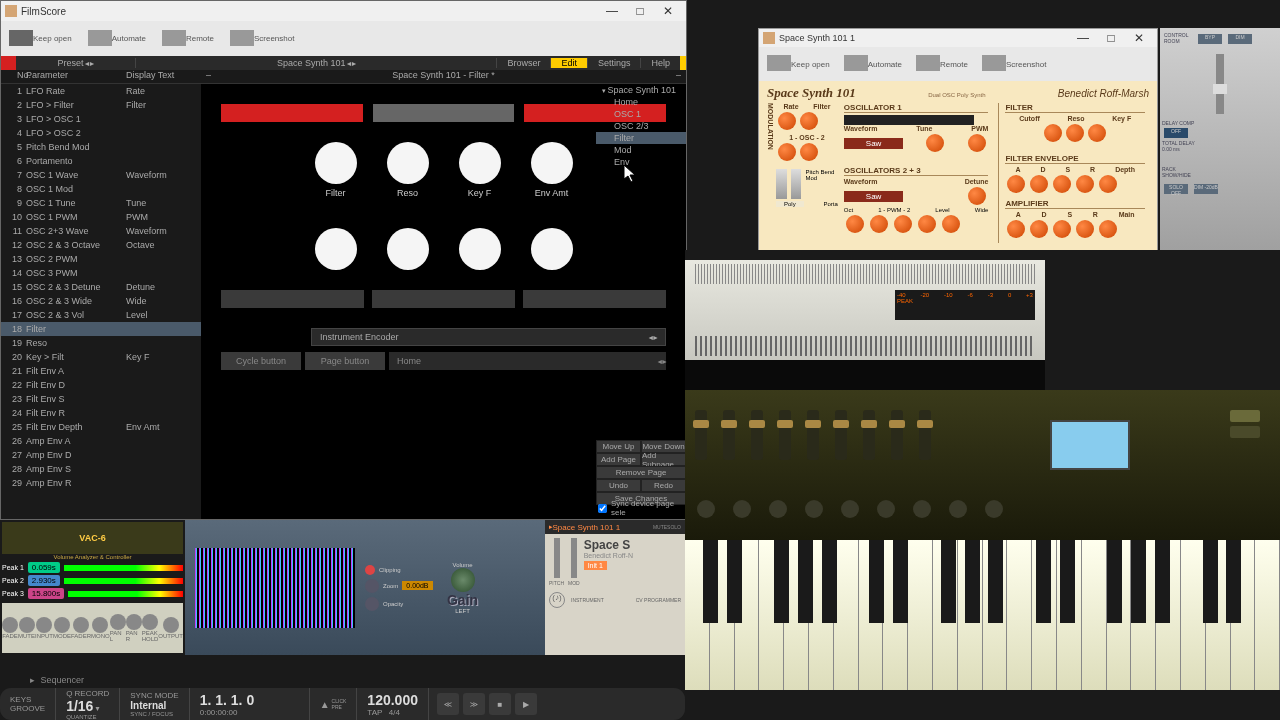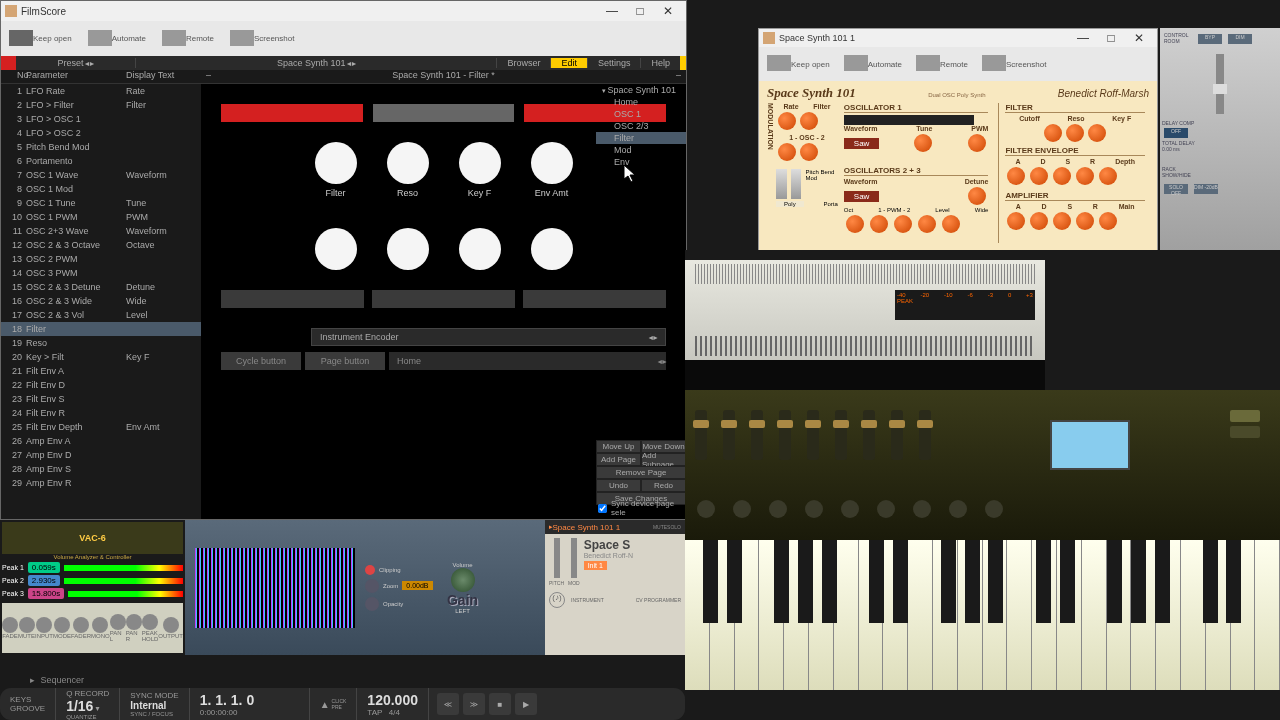--- a/index.html
+++ b/index.html
@@ -62,21 +62,21 @@
 .synth-toolbar { height: 34px; background: #e8e8e8; display: flex; align-items: center; padding: 0 8px; gap: 14px; }
 .synth-body { background: #f8e8c0; height: 170px; padding: 4px 8px; font-size: 8px; }
 .synth-title-row { display: flex; justify-content: space-between; align-items: baseline; }
 .synth-title { font-family: cursive; font-size: 13px; font-weight: bold; font-style: italic; color: #5a3a1a; }
 .synth-author { font-size: 10px; font-style: italic; color: #5a3a1a; }
 .synth-section { display: inline-block; vertical-align: top; margin-right: 4px; }
 .synth-label { font-size: 7px; font-weight: bold; color: #5a3a1a; text-align: center; }
 .synth-section-title { font-size: 8px; font-weight: bold; color: #5a3a1a; border-bottom: 1px solid #a8885a; margin-bottom: 2px; }
 .synth-knob { width: 18px; height: 18px; border-radius: 50%; background: radial-gradient(circle at 35% 35%, #ff8844, #cc4400); display: inline-block; margin: 2px; }
 .synth-waveform { width: 130px; height: 10px; background: #222; display: block; }
-.synth-wave-btn { background: #8a2a1a; color: #fff; font-size: 8px; padding: 1px 10px; display: inline-block; margin: 2px 0; }
+.synth-wave-btn { background: #8a2a1a; color: #fff; font-size: 8px; padding: 1px 22px; display: inline-block; margin: 2px 0; }
 .synth-divider { border-left: 1px solid #a8885a; height: 140px; display: inline-block; margin: 0 4px; vertical-align: top; }
 .synth-mod-label { writing-mode: vertical-rl; font-size: 7px; font-weight: bold; color: #5a3a1a; display: inline-block; }
 
 
 .transport { position: absolute; left: 0; bottom: 0; width: 685px; height: 32px; background: #2a2a2a; display: flex; align-items: center; color: #999; font-size: 8px; border-radius: 11px; }
 .transport-section { padding: 0 10px; border-right: 1px solid #444; height: 100%; display: flex; flex-direction: column; justify-content: center; }
 .transport-big { font-size: 14px; color: #ddd; font-weight: bold; }
 .transport-btn { width: 22px; height: 22px; background: #3a3a3a; border-radius: 3px; margin: 0 2px; display: flex; align-items: center; justify-content: center; color: #aaa; }
 
 
@@ -496,21 +496,21 @@
       </div>
       <div class="synth-divider"></div>
       <div class="synth-section" style="width:140px">
         <div class="synth-section-title">FILTER</div>
         <div style="display:flex;justify-content:space-around">
             <span class="synth-label">Cutoff</span>
             <span class="synth-label">Reso</span>
             <span class="synth-label">Key F</span>
           </div>
         <div style="text-align:center"><span class="synth-knob"></span><span class="synth-knob"></span><span class="synth-knob"></span></div>
-        <div class="synth-section-title" style="margin-top:0">FILTER ENVELOPE</div>
+        <div class="synth-section-title" style="margin-top:8px">FILTER ENVELOPE</div>
         <div style="display:flex;justify-content:space-around">
             <span class="synth-label">A</span>
             <span class="synth-label">D</span>
             <span class="synth-label">S</span>
             <span class="synth-label">R</span>
             <span class="synth-label">Depth</span>
           </div>
         <div style="display:flex;gap:1px">
             <span class="synth-knob"></span>
             <span class="synth-knob"></span>

